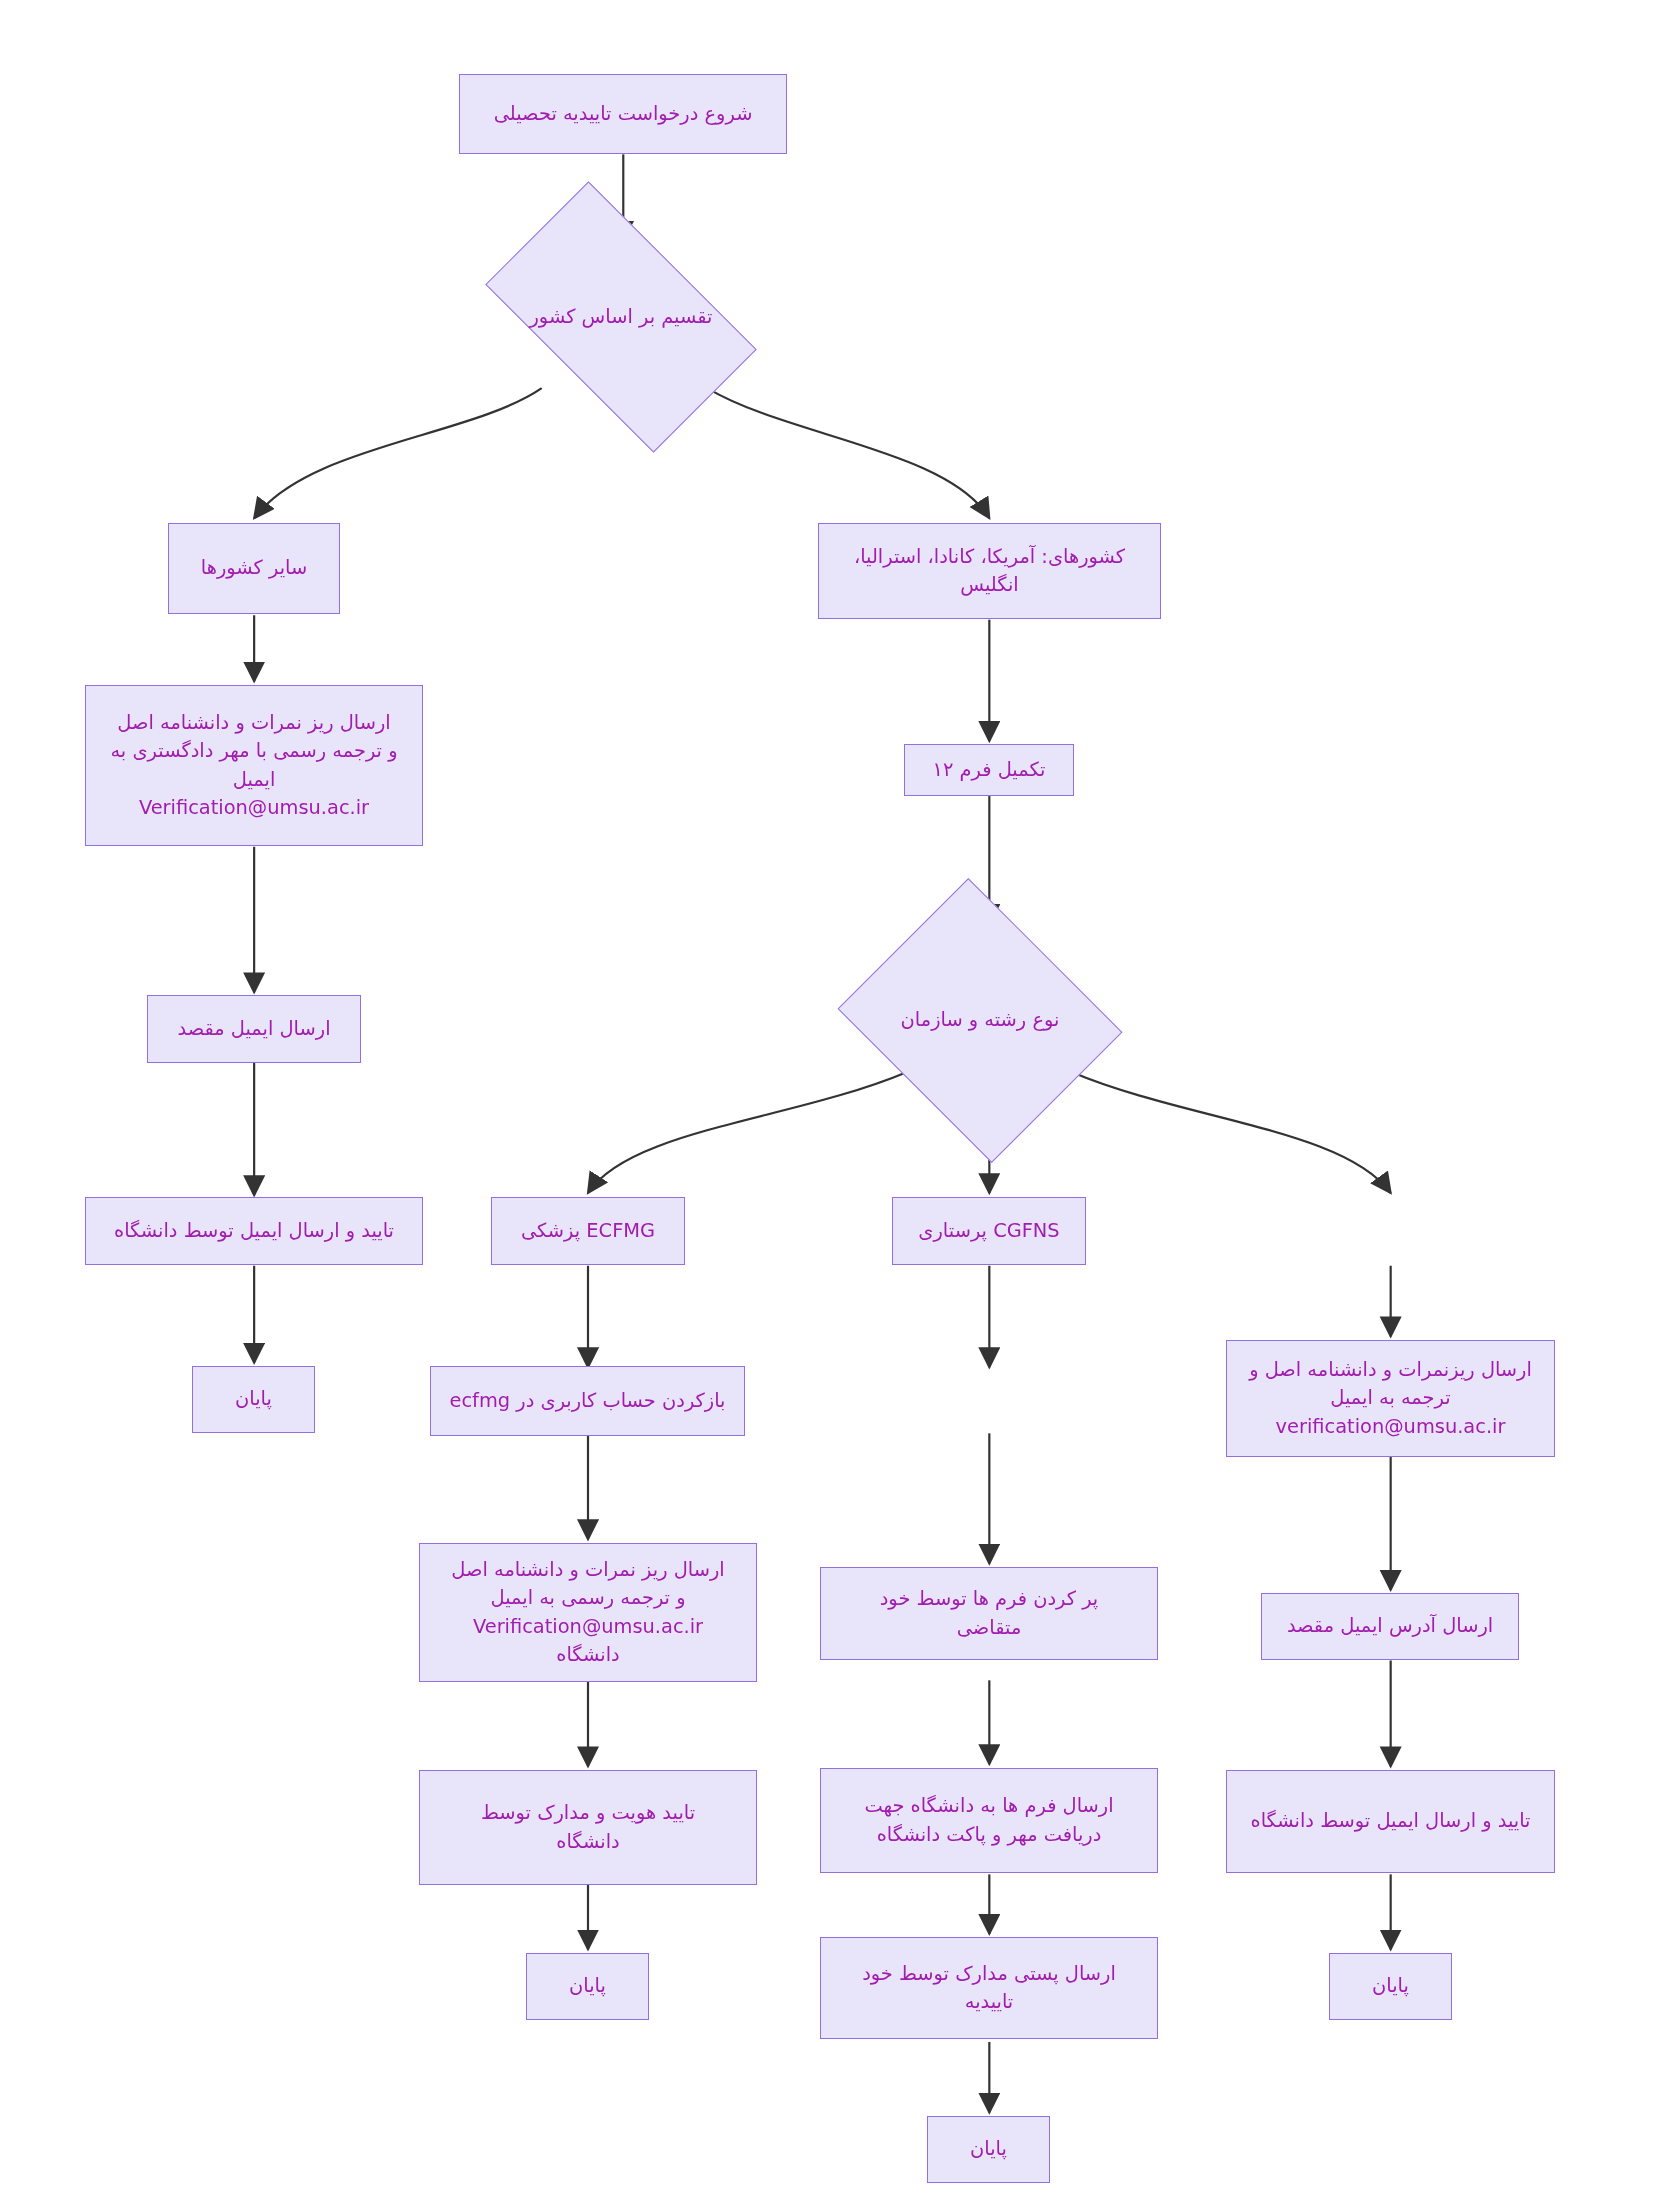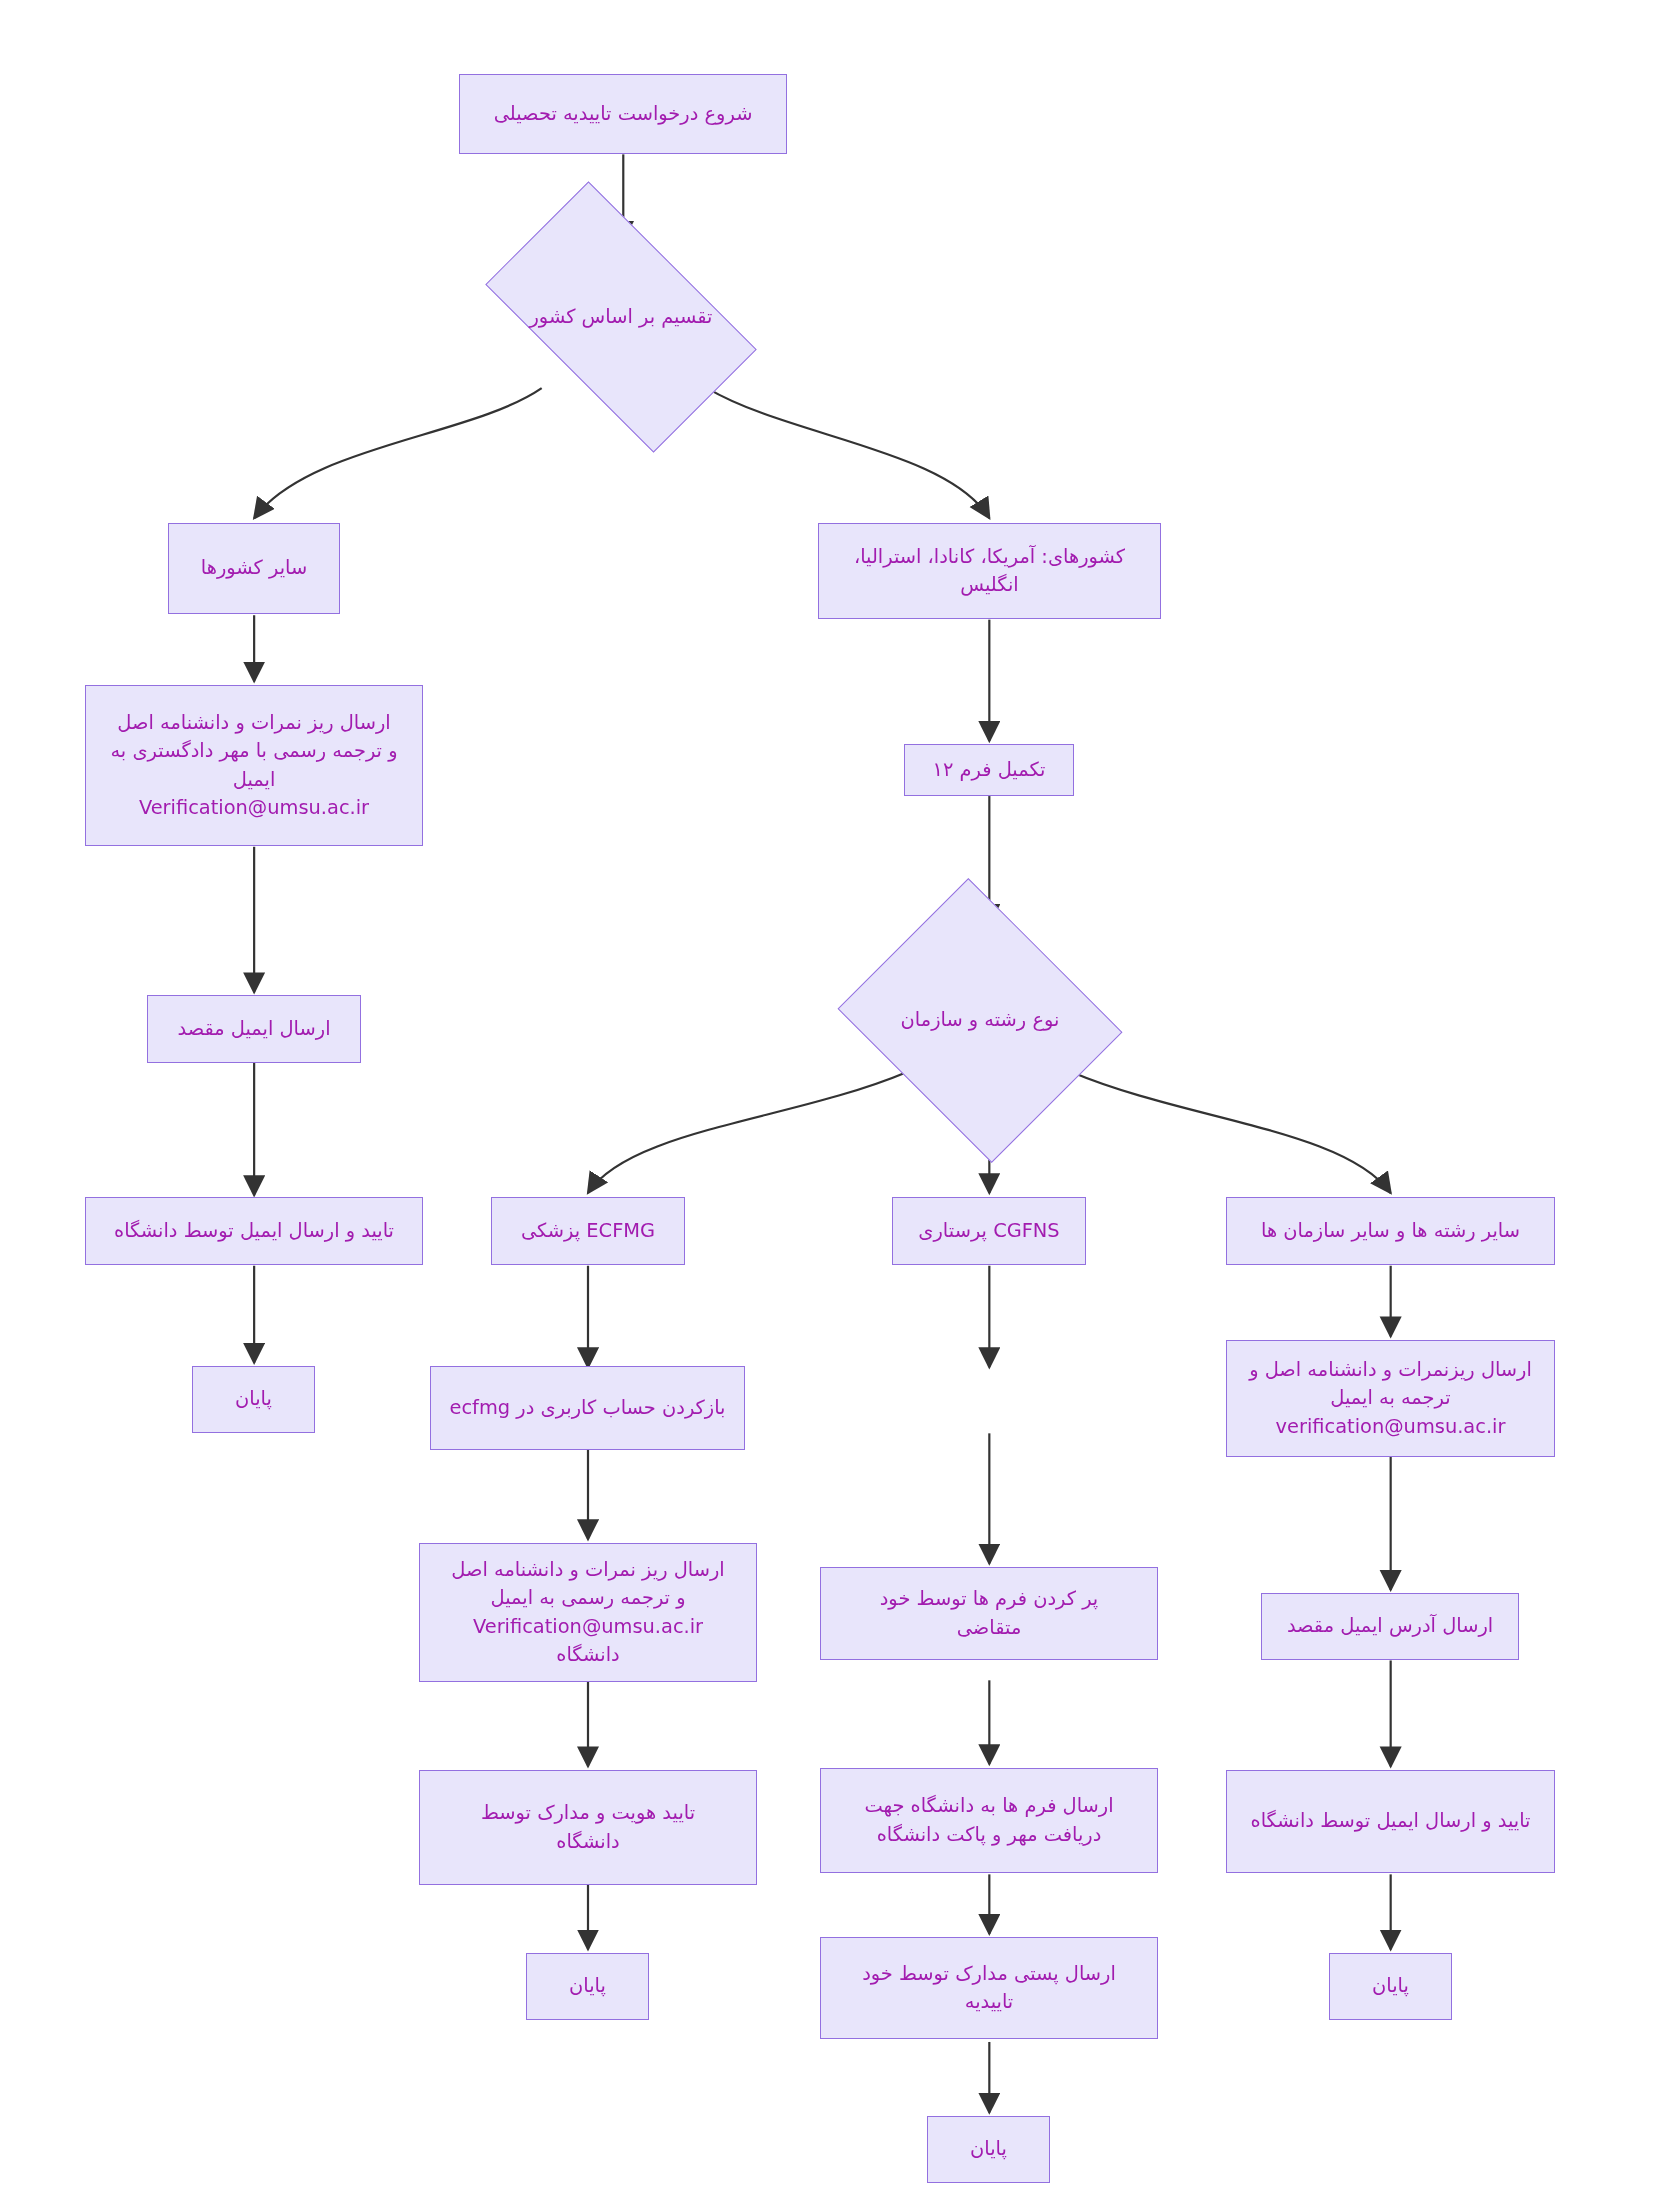--- a/index.html
+++ b/index.html
@@ -151,29 +151,26 @@
   </div>
 
   <div class="node" style="left:492px;top:1197px;width:194px;height:68px;">
     <span>ECFMG پزشکی</span>
   </div>
 
   <div class="node" style="left:893px;top:1197px;width:194px;height:68px;">
     <span>CGFNS پرستاری</span>
   </div>
 
-  <div class="node" style="left:1227px;top:1197px;width:329px;height:68px;">
-    <span>سایر رشته ها و سایر سازمان ها</span>
-  </div>
 
   <div class="node" style="left:193px;top:1366px;width:123px;height:67px;">
     <span>پایان</span>
   </div>
 
-  <div class="node" style="left:431px;top:1366px;width:315px;height:84px;text-align:right;">
+  <div class="node" style="left:431px;top:1366px;width:315px;height:70px;text-align:right;">
     <span>بازکردن حساب کاربری در ecfmg</span>
   </div>
 
 
   <div class="node" style="left:1227px;top:1340px;width:329px;height:117px;">
     <span>ارسال ریزنمرات و دانشنامه اصل و
 ترجمه به ایمیل
 verification@umsu.ac.ir</span>
   </div>
 

